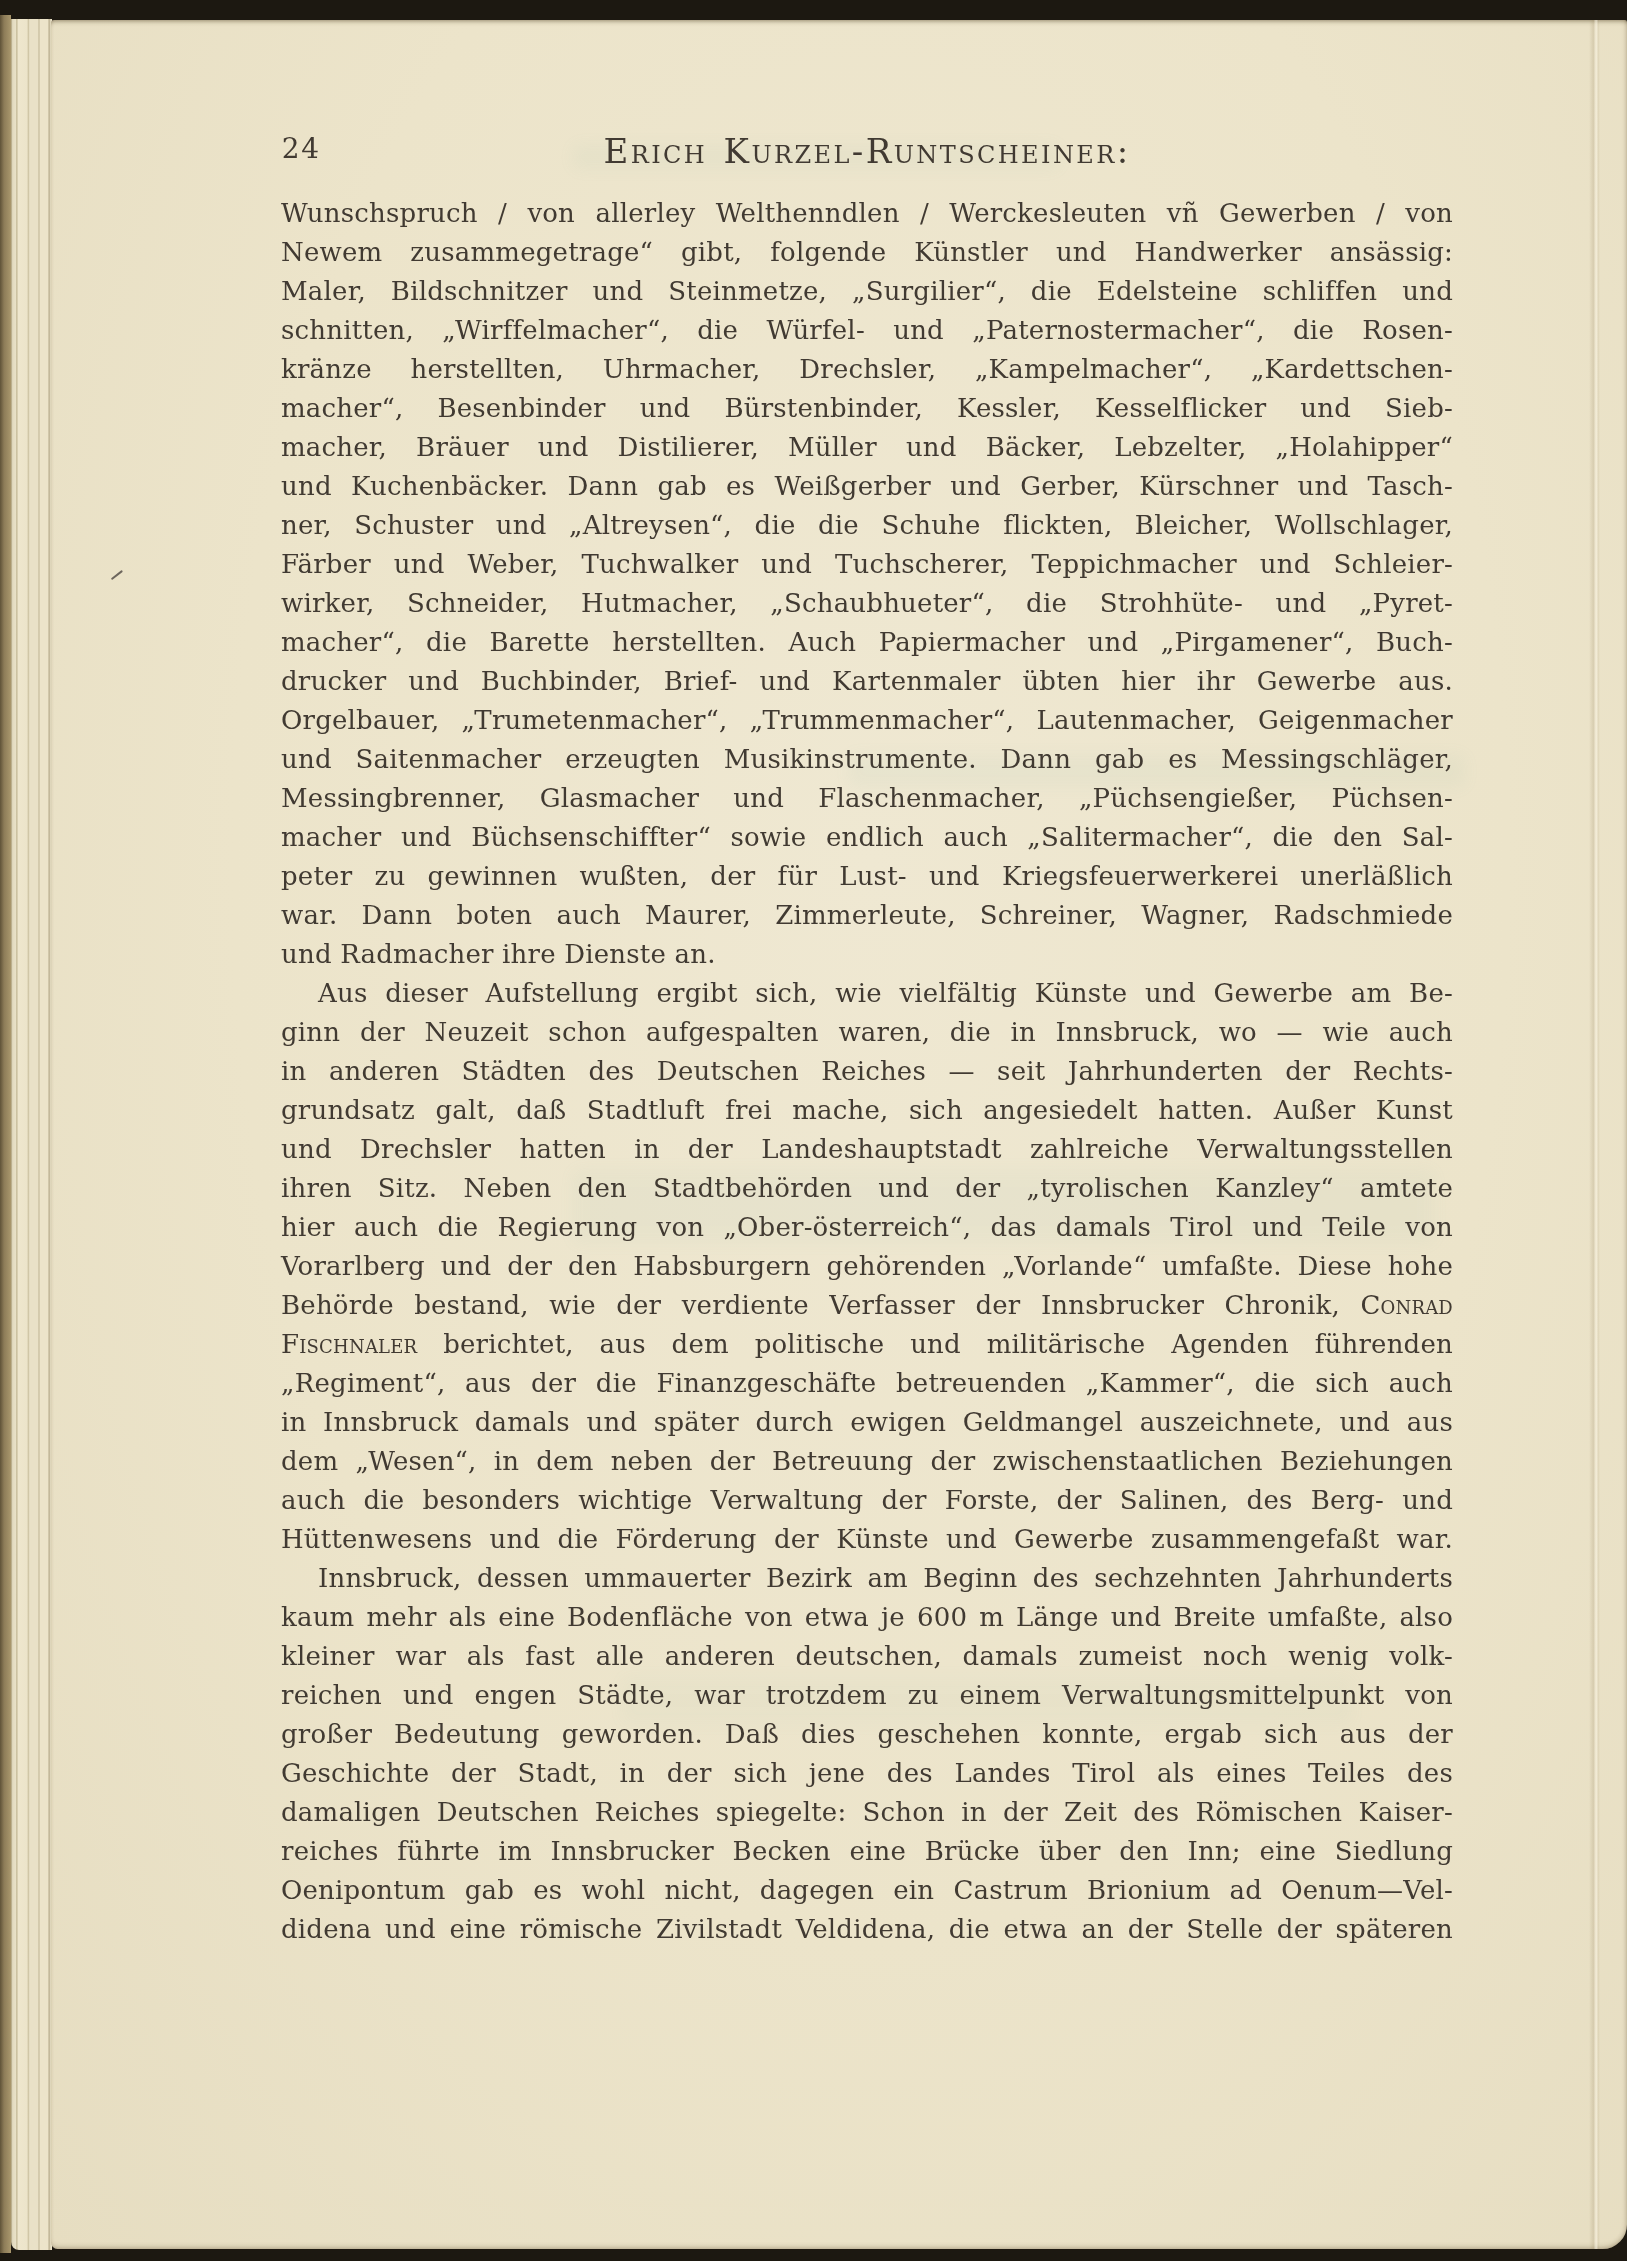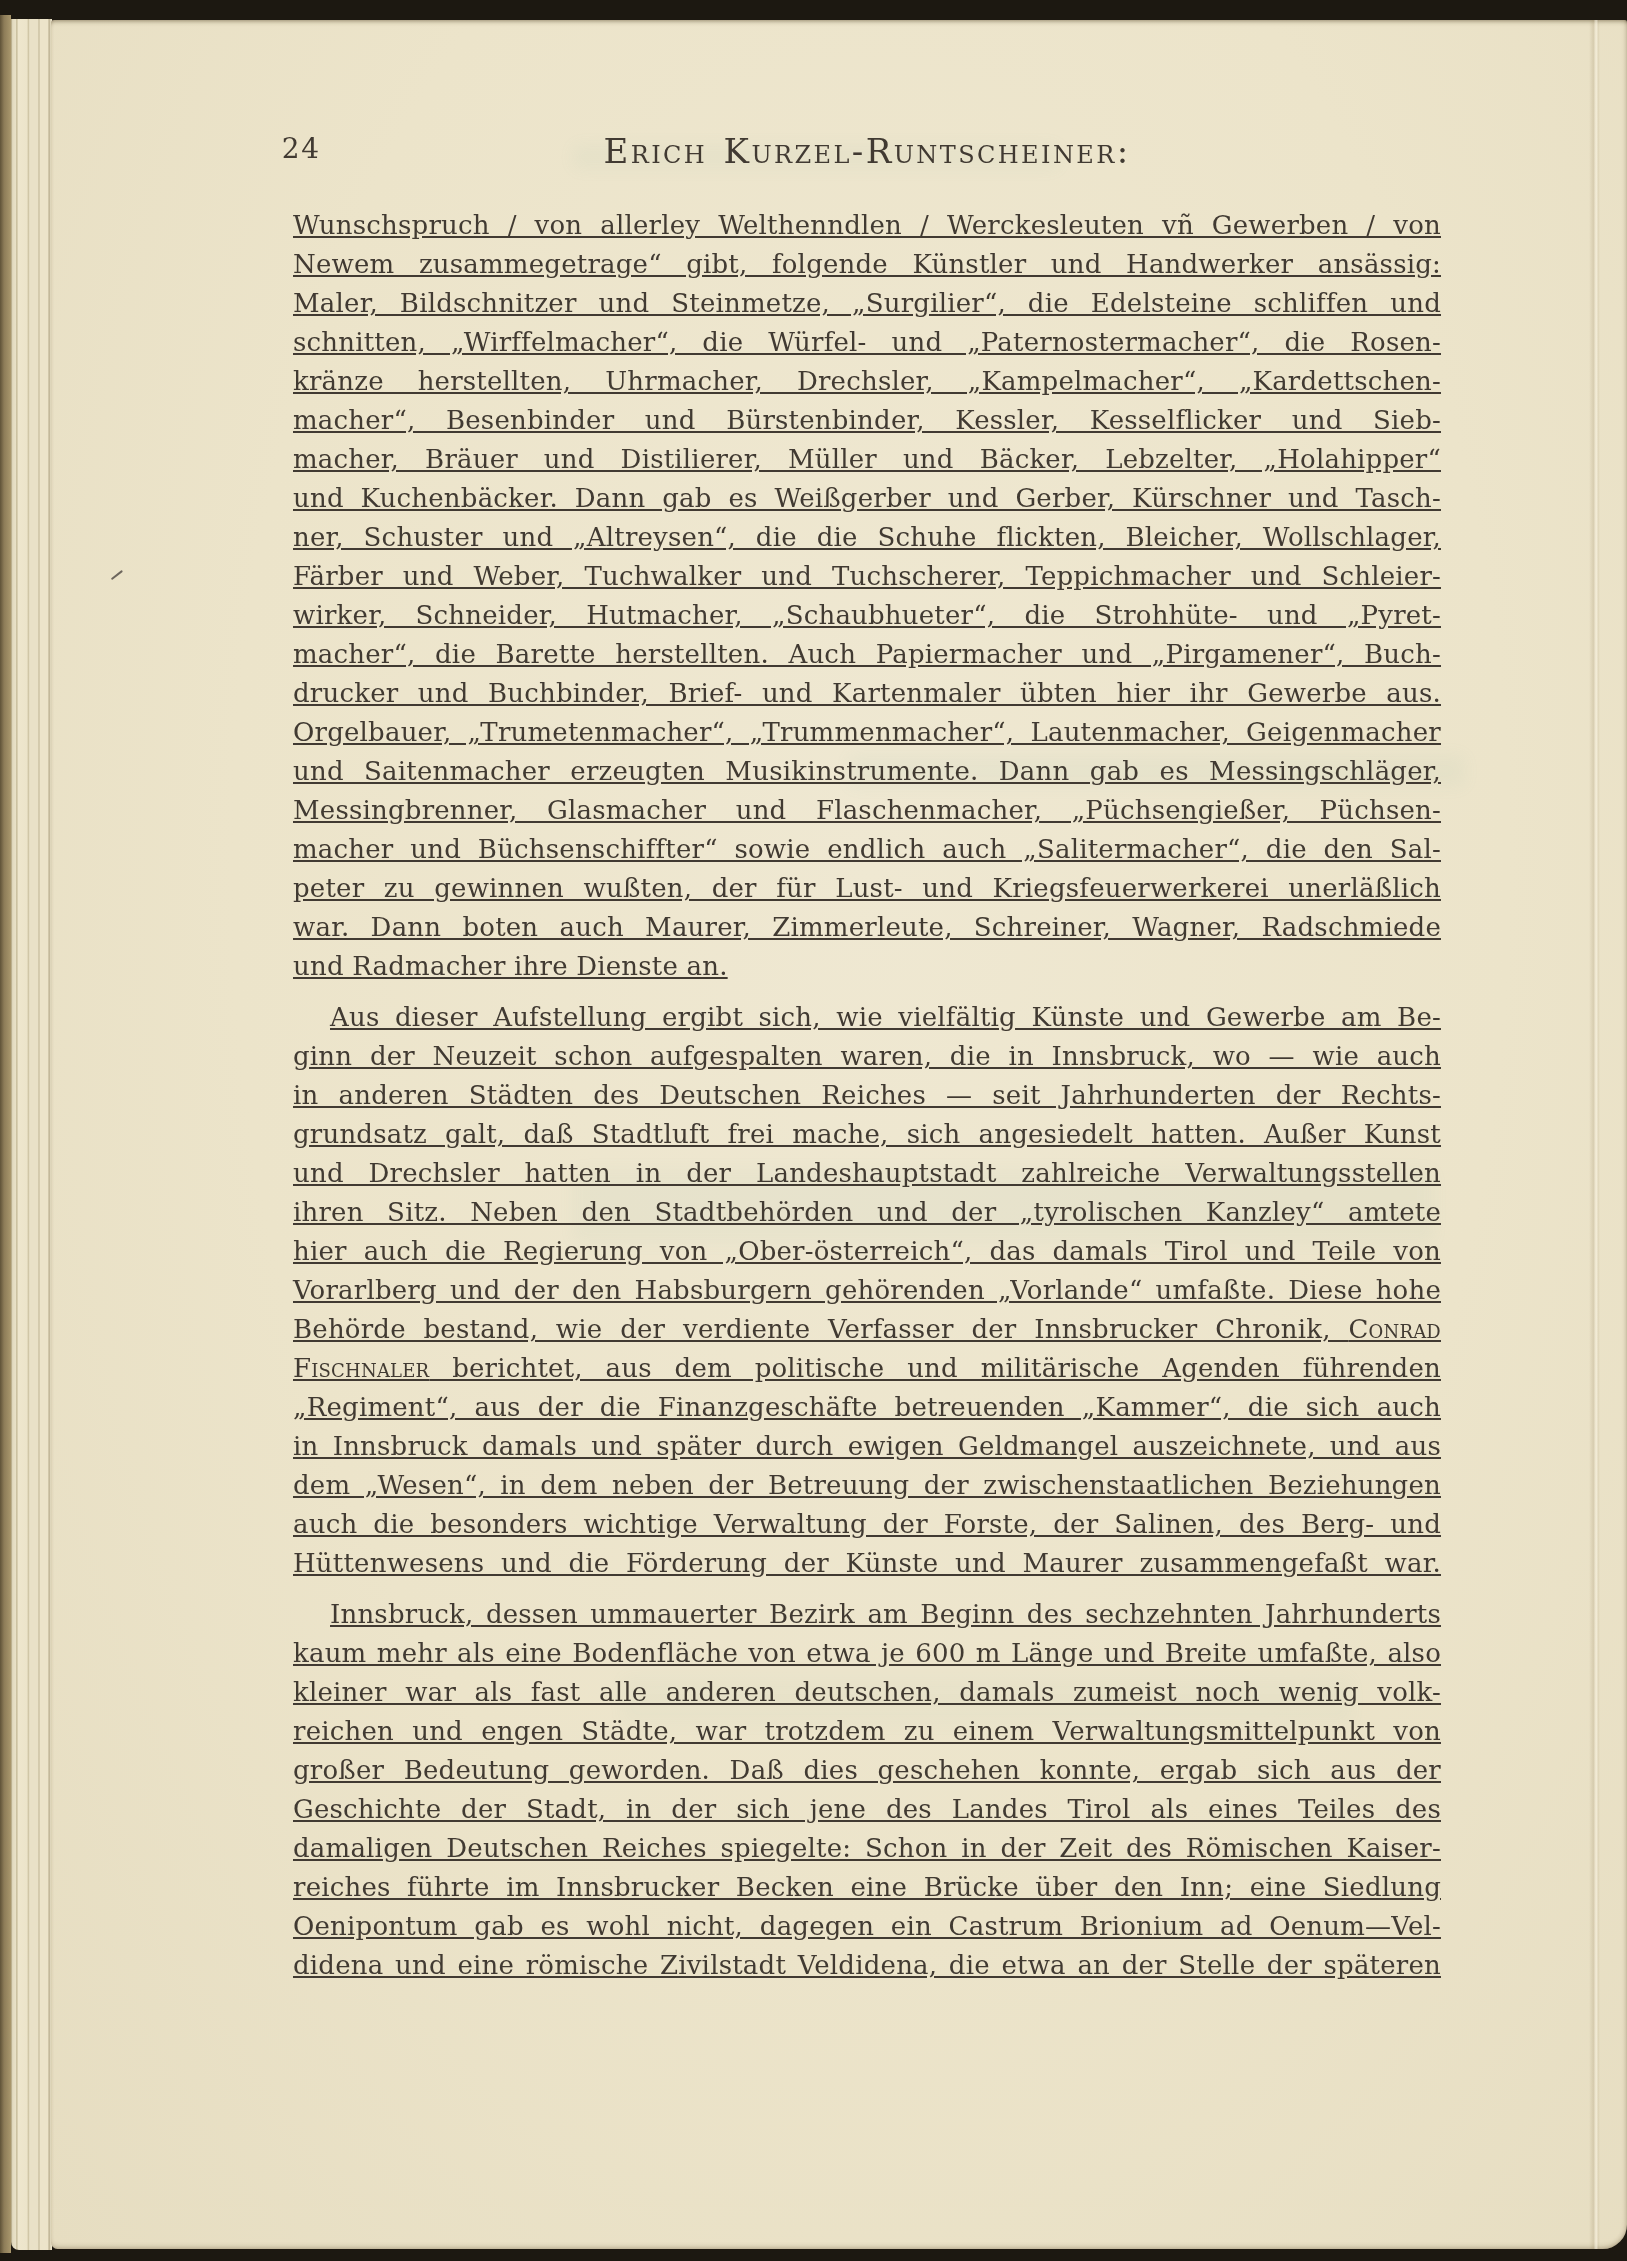--- a/index.html
+++ b/index.html
@@ -63,21 +63,21 @@
     font-size: 34px; letter-spacing: 2.4px;
     word-spacing: 3.3px;
   }
 
   
   .body-text {
     position: absolute; left: 230px; width: 1172px; top: 174px;
     font-size: 26px; line-height: 39px;
     letter-spacing: 0.2px;
   }
-  .para { margin: 12px; text-decoration: underline; }
+  .para { margin: 0; }
   .line { text-align: justify; text-align-last: justify; }
   .line.flush-left { text-align-last: left; }
   .para.indent .line:first-child { text-indent: 37px; }
   .sc { font-variant: small-caps; }
 
   
   .pen-mark {
     position: absolute; left: 59px; top: 554px;
     width: 14px; height: 2.4px; border-radius: 1.6px;
     background: #57504a; opacity: 0.85;
@@ -148,21 +148,21 @@
           <div class="line">und Drechsler hatten in der Landeshauptstadt zahlreiche Verwaltungsstellen</div>
           <div class="line">ihren Sitz. Neben den Stadtbehörden und der „tyrolischen Kanzley“ amtete</div>
           <div class="line">hier auch die Regierung von „Ober-österreich“, das damals Tirol und Teile von</div>
           <div class="line">Vorarlberg und der den Habsburgern gehörenden „Vorlande“ umfaßte. Diese hohe</div>
           <div class="line">Behörde bestand, wie der verdiente Verfasser der Innsbrucker Chronik, <span class="sc">Conrad</span></div>
           <div class="line"><span class="sc">Fischnaler</span> berichtet, aus dem politische und militärische Agenden führenden</div>
           <div class="line">„Regiment“, aus der die Finanzgeschäfte betreuenden „Kammer“, die sich auch</div>
           <div class="line">in Innsbruck damals und später durch ewigen Geldmangel auszeichnete, und aus</div>
           <div class="line">dem „Wesen“, in dem neben der Betreuung der zwischenstaatlichen Beziehungen</div>
           <div class="line">auch die besonders wichtige Verwaltung der Forste, der Salinen, des Berg- und</div>
-          <div class="line">Hüttenwesens und die Förderung der Künste und Maurer zusammengefaßt war.</div>
+          <div class="line">Hüttenwesens und die Förderung der Künste und Gewerbe zusammengefaßt war.</div>
         </div>
         <div class="para indent">
           <div class="line">Innsbruck, dessen ummauerter Bezirk am Beginn des sechzehnten Jahrhunderts</div>
           <div class="line">kaum mehr als eine Bodenfläche von etwa je 600 m Länge und Breite umfaßte, also</div>
           <div class="line">kleiner war als fast alle anderen deutschen, damals zumeist noch wenig volk-</div>
           <div class="line">reichen und engen Städte, war trotzdem zu einem Verwaltungsmittelpunkt von</div>
           <div class="line">großer Bedeutung geworden. Daß dies geschehen konnte, ergab sich aus der</div>
           <div class="line">Geschichte der Stadt, in der sich jene des Landes Tirol als eines Teiles des</div>
           <div class="line">damaligen Deutschen Reiches spiegelte: Schon in der Zeit des Römischen Kaiser-</div>
           <div class="line">reiches führte im Innsbrucker Becken eine Brücke über den Inn; eine Siedlung</div>

